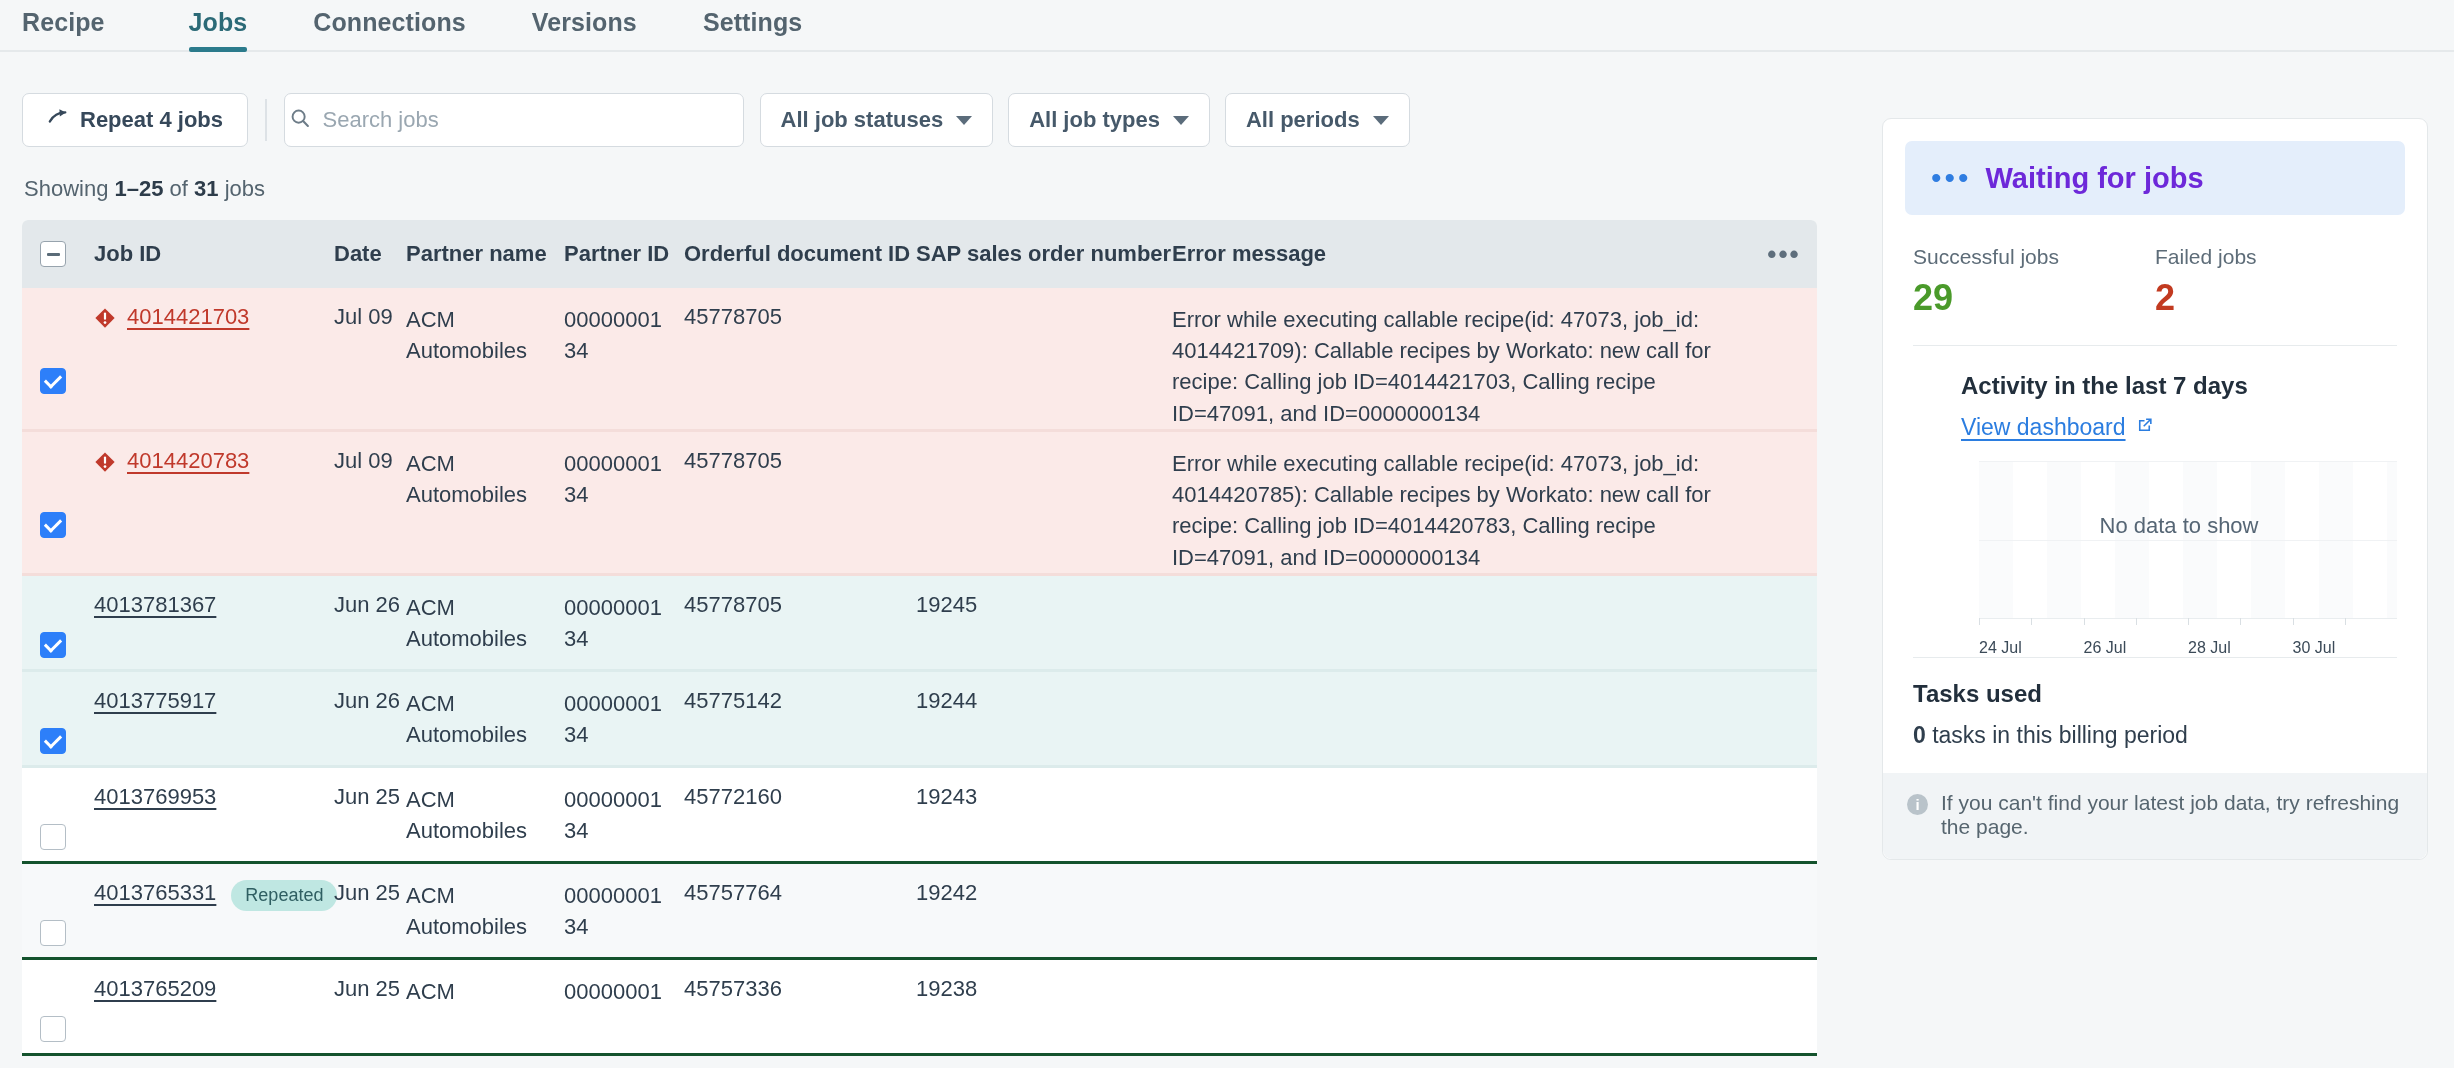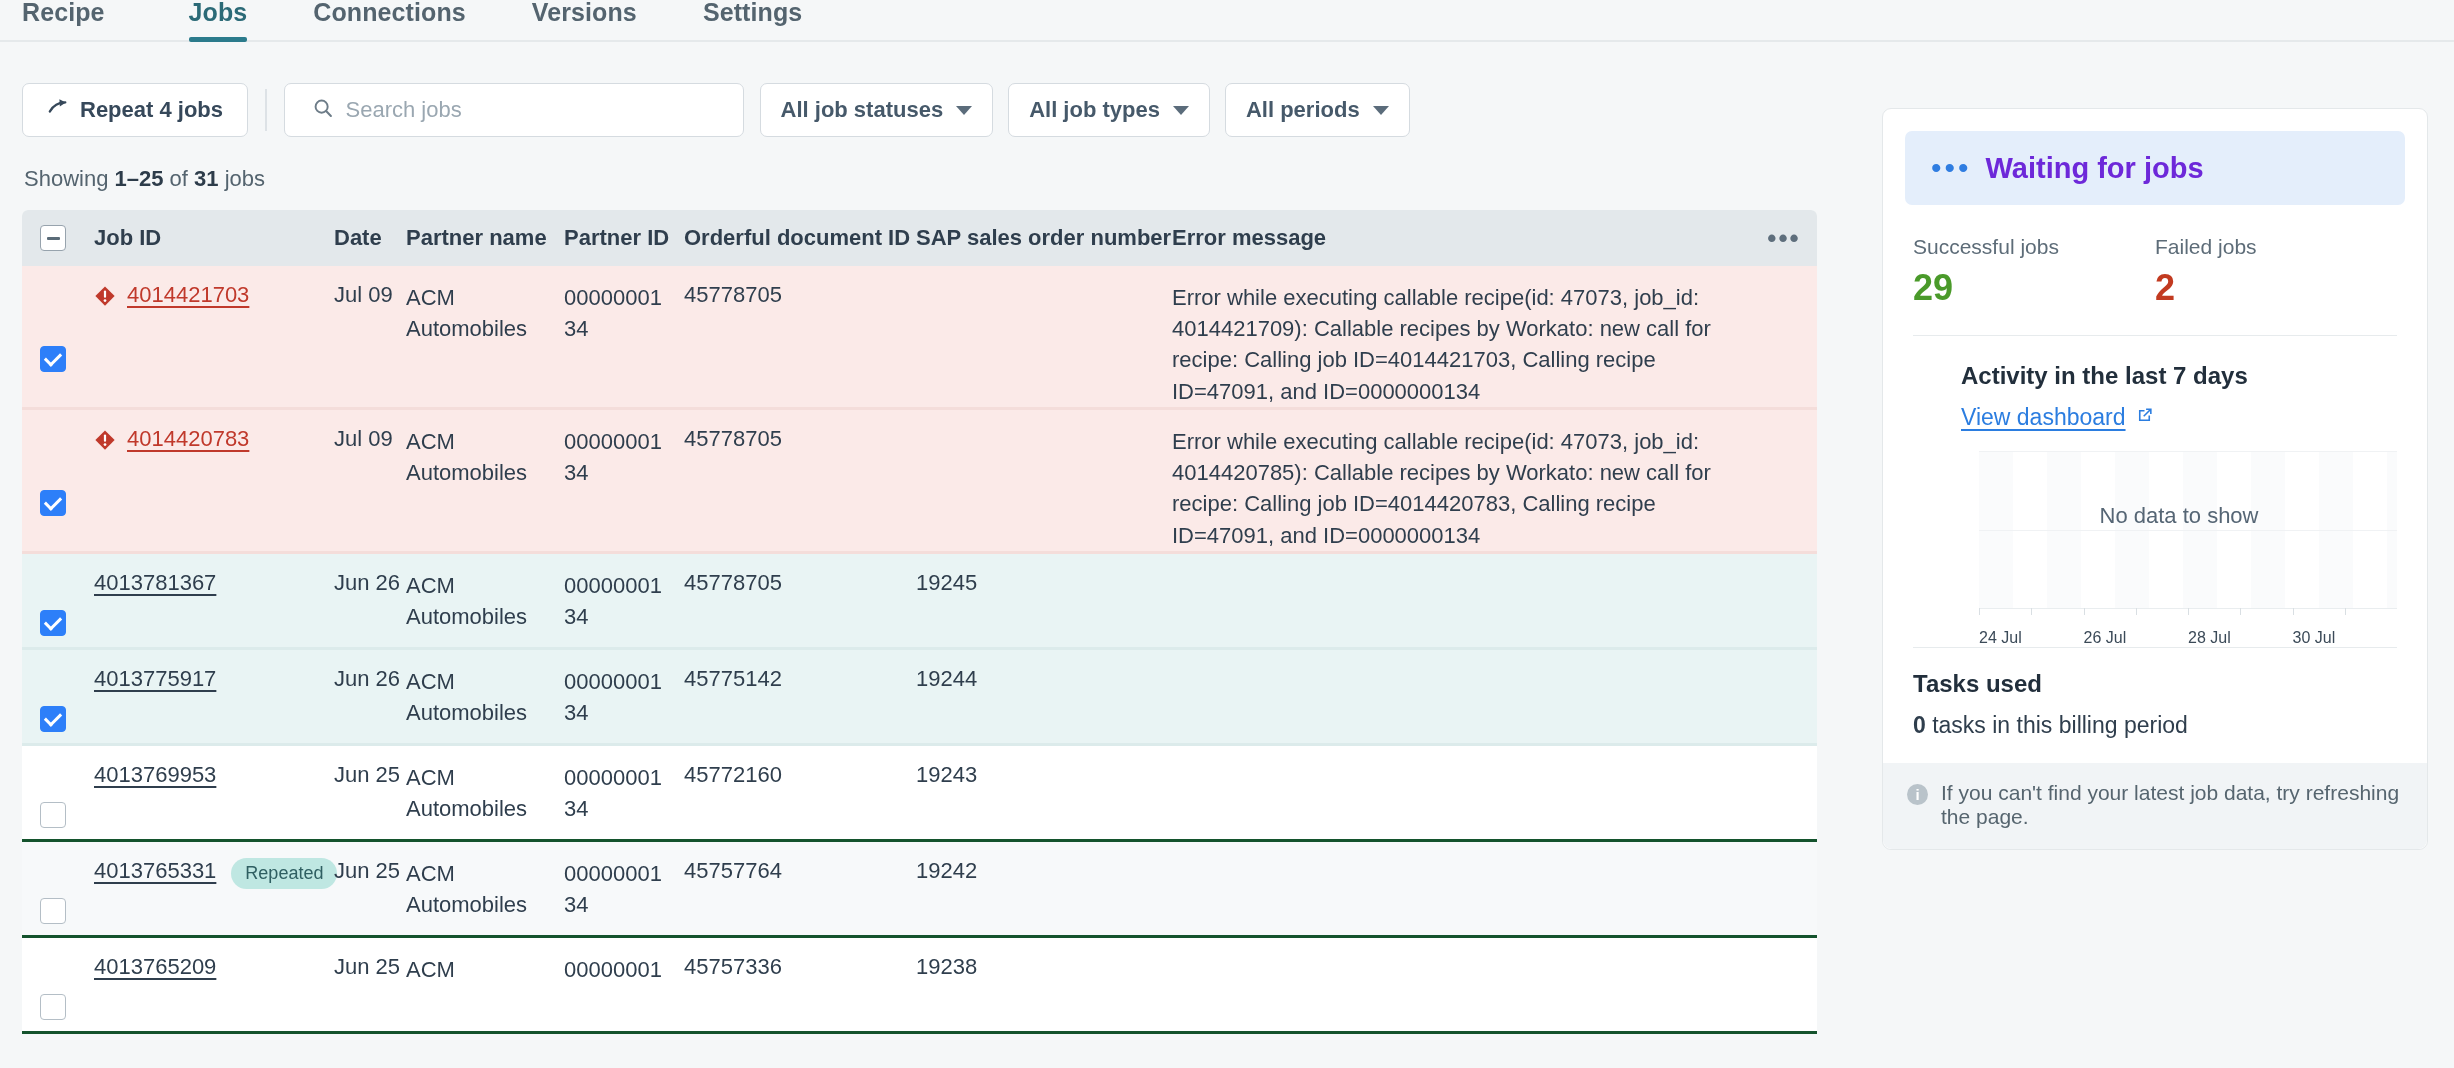--- a/index.html
+++ b/index.html
@@ -7,21 +7,21 @@
     width: 2454px; height: 1068px;
     background: #f5f7f8;
     font-family: "Liberation Sans", sans-serif;
     color: #32404e;
     overflow: hidden;
   }
   .page { width: 2454px; height: 1068px; position: relative; background: #f5f7f8; }
 
   
   .tabbar {
-    height: 42px;
+    height: 52px;
     display: flex;
     align-items: flex-end;
     padding-left: 22px;
     border-bottom: 2px solid #e5e9eb;
     background: #f5f7f8;
   }
   .tab {
     font-size: 25px;
     font-weight: bold;
     color: #54646f;
@@ -61,21 +61,21 @@
     cursor: pointer; white-space: nowrap;
   }
   .divider-v { width: 1.5px; height: 42px; background: #dde2e6; margin: 0 17px; }
   .search-box {
     position: relative;
     width: 460px; height: 54px;
     background: #fff;
     border: 1.5px solid #d5dbe0;
     border-radius: 7px;
     display: flex; align-items: center;
-    padding: 0 27px;
+    padding: 0 4px;
     margin-right: 16px;
   }
   .search-box input {
     border: none; outline: none; background: transparent;
     font-family: "Liberation Sans", sans-serif;
     font-size: 22px; color: #36485a; width: 100%;
     margin-left: 12px;
   }
   .search-box input::placeholder { color: #9aa7b1; }
   .filter-btn {
@@ -103,21 +103,21 @@
 
   
   .table {
     width: 1795px;
     background: #fff;
     border-radius: 6px 6px 0 0;
     overflow: hidden;
   }
   .thead {
     display: flex; align-items: center;
-    height: 56px;
+    height: 68px;
     background: #e3e8eb;
     font-size: 22px; font-weight: bold; color: #2f3e4d;
   }
   .row {
     display: flex;
     border-bottom: 3px solid #14532d;
     font-size: 22px;
     color: #2f3e4d;
     min-height: 96px;
     padding-top: 16px;

